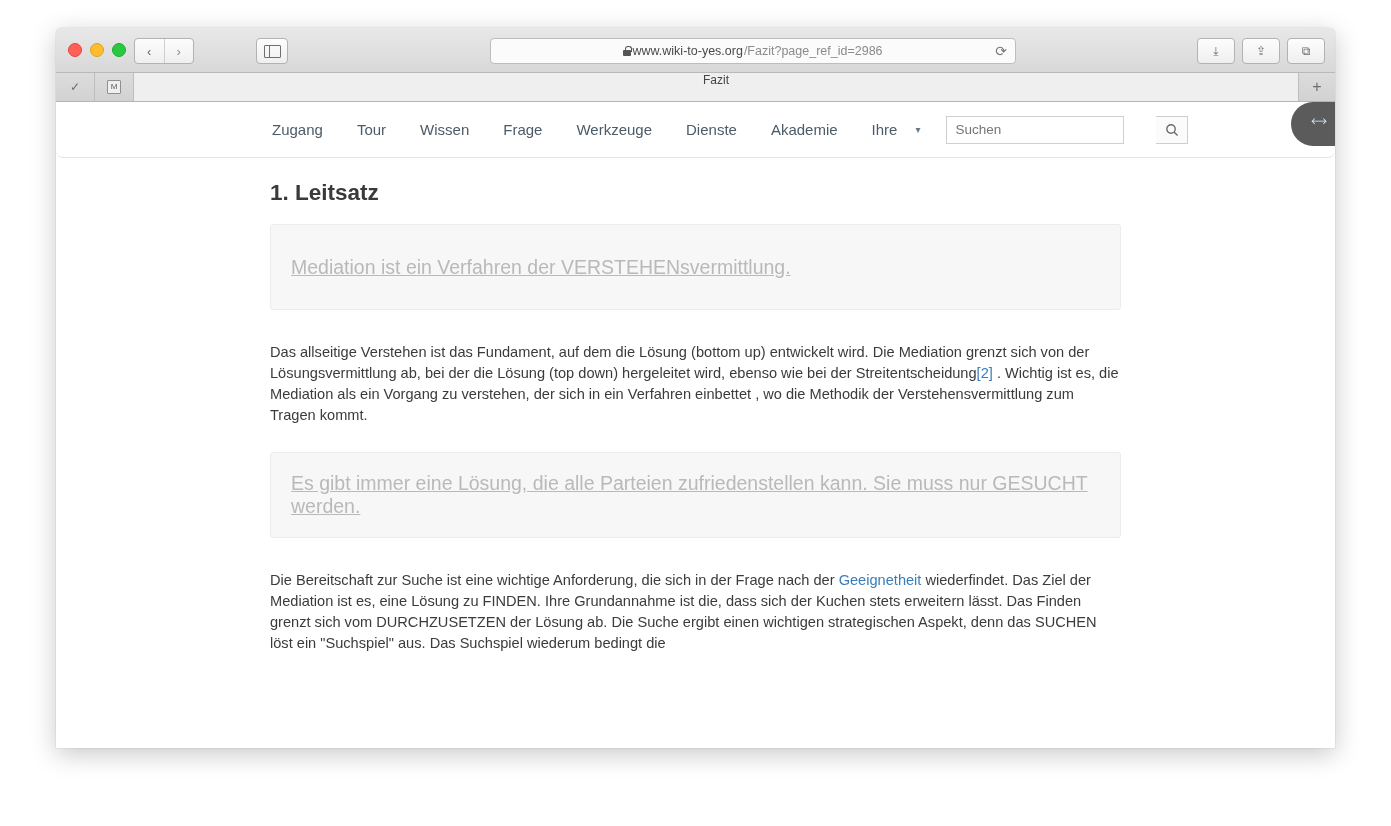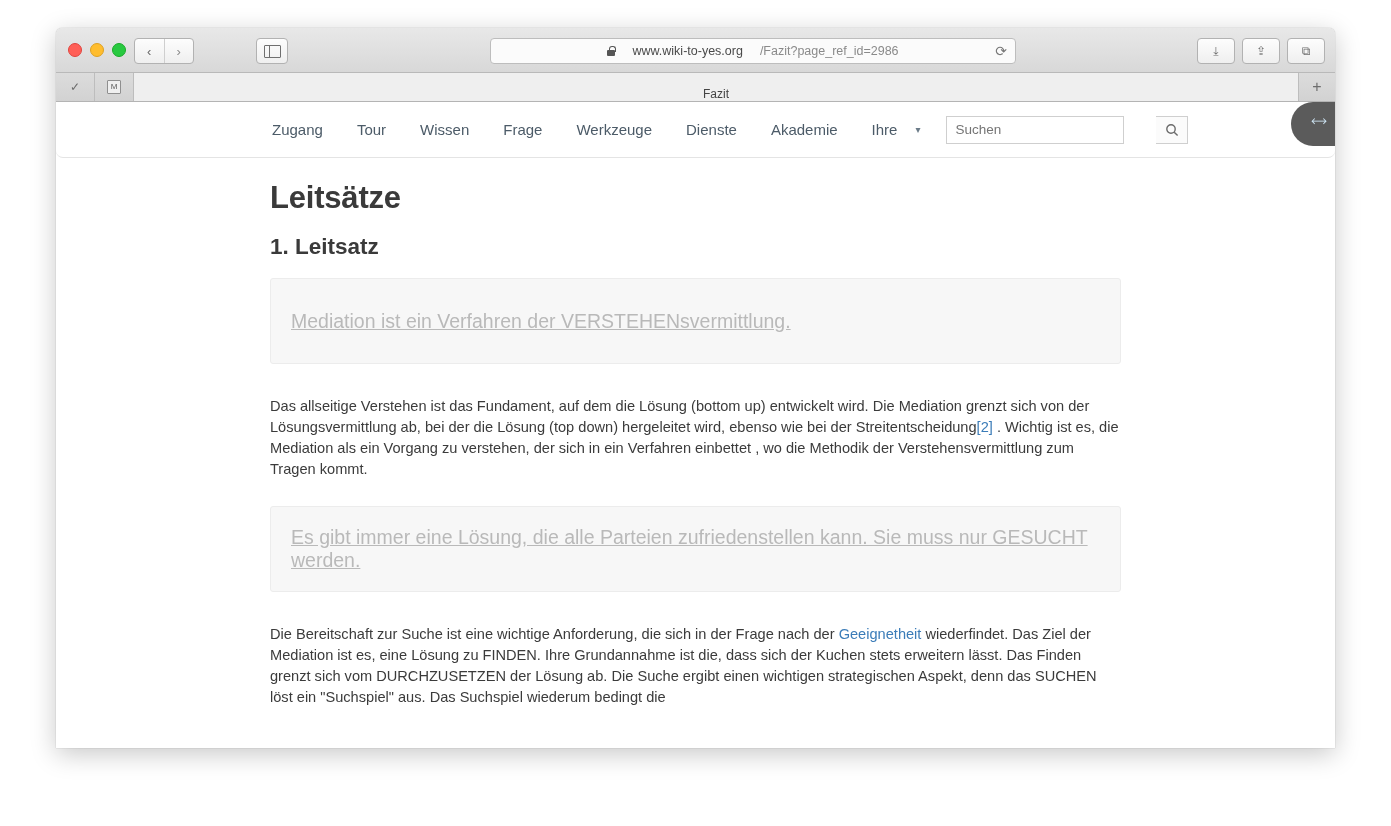--- a/index.html
+++ b/index.html
@@ -115,21 +115,21 @@
     background: #fbfbfb;
     border: 1px solid #bdbdbd;
     border-radius: 4px;
     display: flex;
     align-items: center;
     justify-content: center;
   }
   .urlbar .url-inner {
     display: flex;
     align-items: center;
-    gap: 17px;
+    gap: 1px;
     font-size: 12.5px;
     color: #3d3d3d;
   }
   .lock {
     width: 8px; height: 6px;
     background: #555;
     border-radius: 1px;
     position: relative;
     display: inline-block;
     margin-top: 3px;
@@ -199,21 +199,21 @@
     font-size: 8px;
     line-height: 12px;
     text-align: center;
     color: #5b5b5b;
     border-radius: 1px;
   }
   .tab-active {
     flex: 1;
     background: #efefef;
     display: flex;
-    align-items: flex-end;
+    align-items: flex-start;
     justify-content: center;
     font-size: 12px;
     color: #444;
     border-right: 1px solid #bdbdbd;
   }
   .tab-plus {
     width: 36px;
     display: flex;
     align-items: center;
     justify-content: center;
@@ -419,21 +419,20 @@
             </svg>
           </div>
         </div>
 
         <div class="corner-badge">
           <span class="arrows">⤢</span>
         </div>
       </div>
 
       <div class="content">
-        <h1 class="title">Leitsätze</h1>
 
 
         <h2 class="sub">1. Leitsatz</h2>
         <div class="quote">
           <span>Mediation ist ein Verfahren der VERSTEHENsvermittlung.</span>
         </div>
         <p class="para"><span>Das allseitige Verstehen ist das Fundament, auf dem die Lösung (bottom up) entwickelt wird. Die Mediation grenzt sich von der Lösungsvermittlung ab, bei der die Lösung (top down) hergeleitet wird, ebenso wie bei der Streitentscheidung</span><a href="#">[2]</a><span> . Wichtig ist es, die Mediation als ein Vorgang zu verstehen, der sich in ein Verfahren einbettet , wo die Methodik der Verstehensvermittlung zum Tragen kommt.</span></p>
 
         <div class="quote">
           <span>Es gibt immer eine Lösung, die alle Parteien zufriedenstellen kann. Sie muss nur GESUCHT werden.</span>

